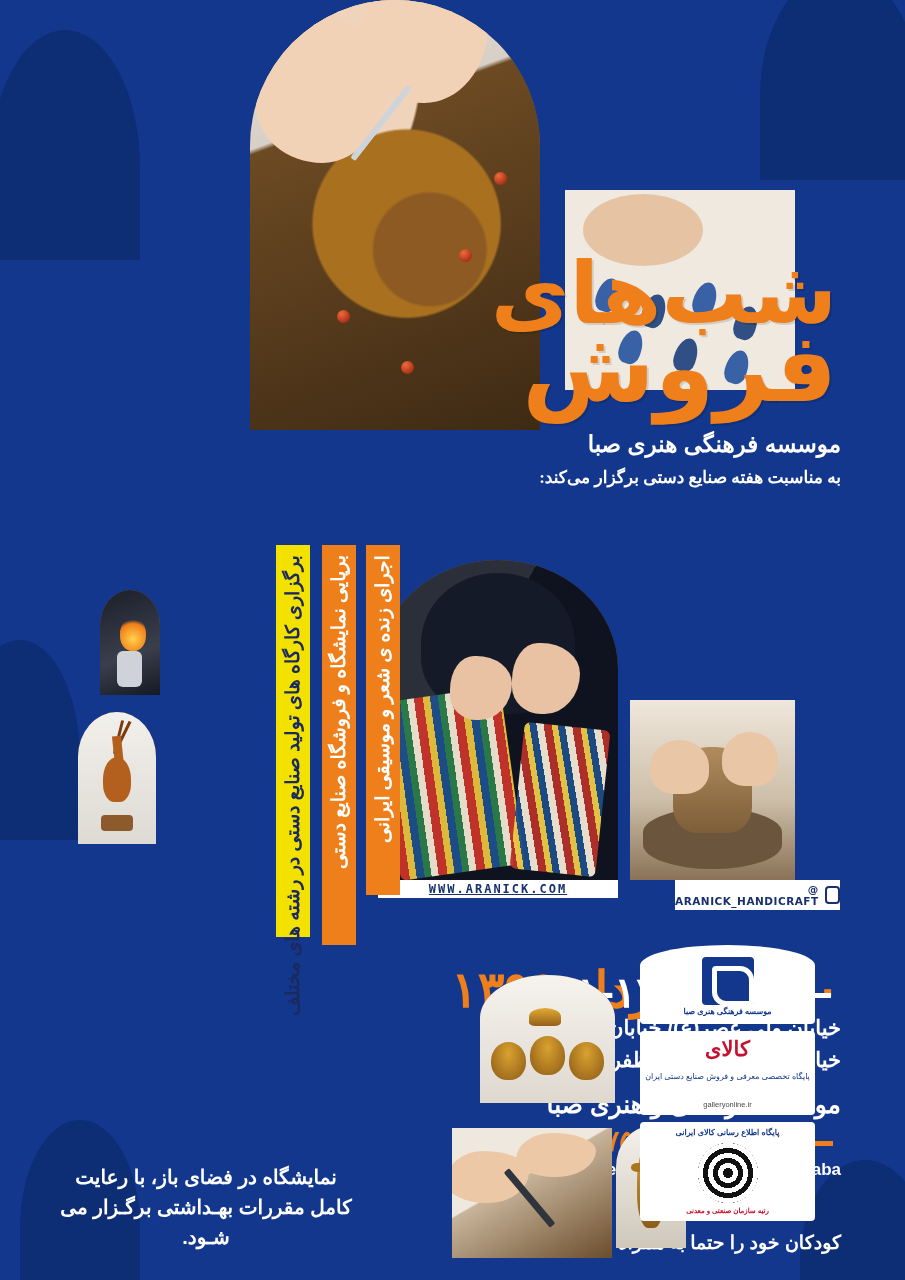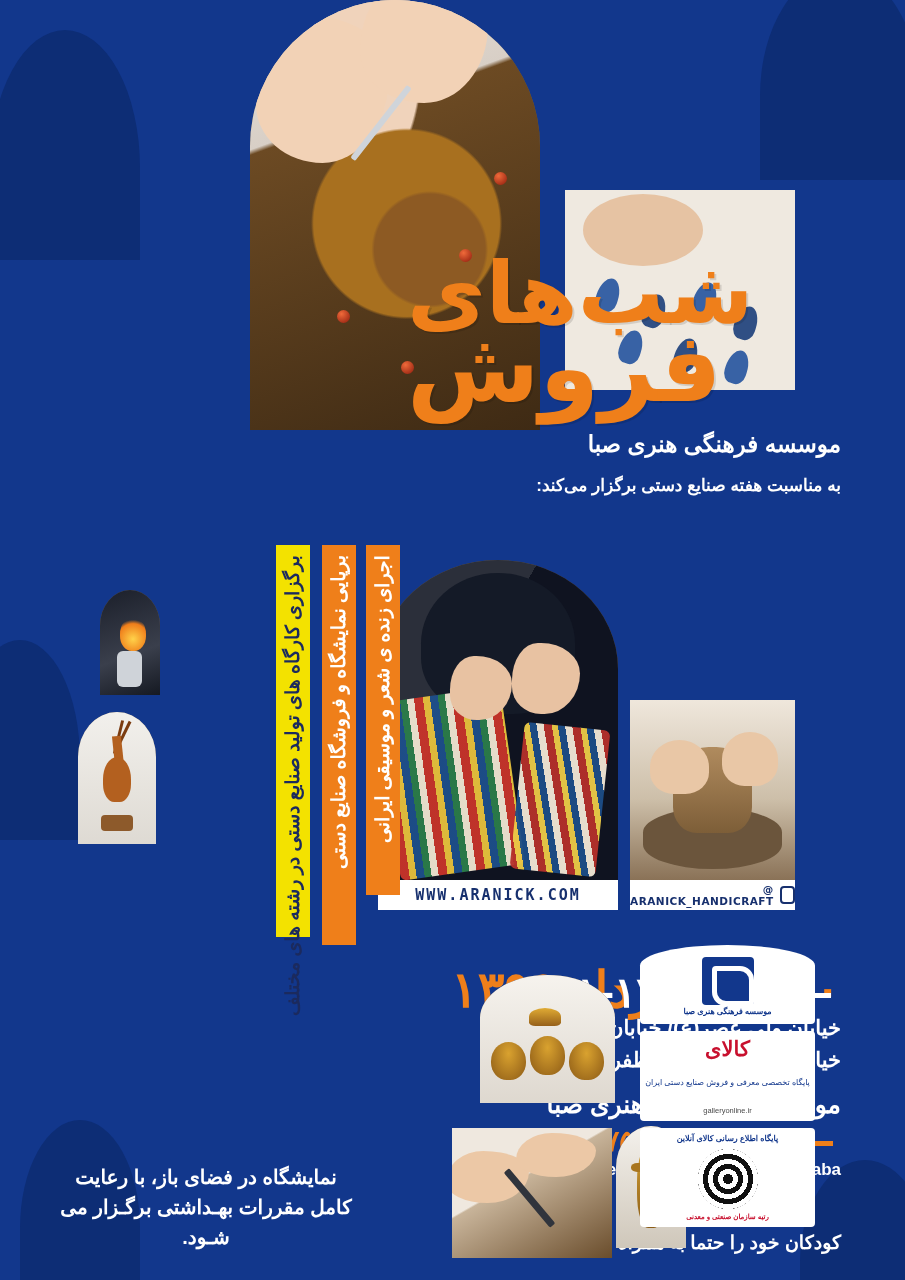--- a/index.html
+++ b/index.html
@@ -77,44 +77,44 @@
   .ph-tool .inner{background:linear-gradient(150deg,#efe8df 0 40%,#c8b49a 41%,#6a4d2c 100%);}
   .ph-tool .h{position:absolute;background:#ecc8a6;border-radius:45% 55% 50% 50%/60% 40% 60% 40%;}
   .ph-tool .t{position:absolute;background:#30343c;transform:rotate(-40deg);border-radius:2px;}
 
   
   .ph-ewer .inner{background:linear-gradient(180deg,#f4f1ec,#cfc7ba);}
   .ph-ewer .vessel{position:absolute;left:30%;top:14%;width:40%;height:70%;background:linear-gradient(180deg,#d9a536,#8a5c17);border-radius:45% 45% 40% 40%;}
   .ph-ewer .spout{position:absolute;left:22%;top:30%;width:22%;height:8%;background:#a9761f;border-radius:40%;}
 
   
-  .title-wrap{position:absolute;right:68px;top:258px;width:430px;text-align:left;direction:rtl;}
+  .title-wrap{position:absolute;right:68px;top:258px;width:430px;text-align:right;direction:rtl;}
   .title-line{color:#ef7f1a;font-weight:bold;font-family:"DejaVu Sans",sans-serif;
     line-height:.82;letter-spacing:-2px;text-shadow:2px 2px 0 rgba(0,0,0,.12);}
   .t1{font-size:86px;}
   .t2{font-size:86px;}
   .t3{font-size:96px;}
 
   .org{position:absolute;right:0;top:0;color:#fff;direction:rtl;text-align:right;font-weight:bold;}
   .org-1{font-size:23px;line-height:1.45;}
-  .org-2{font-size:17px;margin-top:14px;}
+  .org-2{font-size:17px;margin-top:6px;font-family:Liberation Serif, serif;}
 
   
   .features{position:absolute;left:150px;top:545px;width:250px;height:400px;}
   .feat{position:absolute;writing-mode:vertical-rl;text-orientation:mixed;
     transform:rotate(180deg);color:#fff;background:#ef7f1a;font-weight:bold;font-size:19px;
     padding:10px 6px;white-space:nowrap;direction:rtl;}
   .feat.yellow{background:#f3e200;color:#1b2a5e;}
 
   .url-bar{position:absolute;background:#fff;color:#17306e;font-weight:bold;
     font-family:"DejaVu Sans Mono",monospace;letter-spacing:2px;display:flex;
     align-items:center;justify-content:center;}
   .ig-bar{position:absolute;background:#fff;color:#17306e;font-weight:bold;
     font-size:10.5px;font-family:"DejaVu Sans",sans-serif;display:flex;
-    align-items:center;justify-content:center;gap:6px;letter-spacing:.5px;}
+    align-items:center;justify-content:center;gap:6px;letter-spacing:.5px;margin-left:45px;}
 
   .date{position:absolute;right:64px;top:961px;color:#ef7f1a;font-weight:bold;
     font-size:50px;direction:rtl;text-align:right;letter-spacing:-1px;}
   .time{position:absolute;right:64px;top:968px;color:#fff;font-weight:bold;
     font-size:42px;direction:rtl;text-align:right;}
   .time .dash{display:inline-block;width:46px;height:5px;background:#fff;
     vertical-align:middle;margin-right:10px;}
 
   .addr{position:absolute;right:64px;top:1012px;width:420px;color:#fff;
     direction:rtl;text-align:right;font-weight:bold;font-size:21px;line-height:1.5;}
@@ -142,21 +142,21 @@
   .logo-col{position:absolute;left:640px;top:945px;width:175px;}
   .logo-card{background:#fff;border-radius:4px;margin-bottom:7px;padding:6px 4px;
     text-align:center;}
   .logo-card.arch{border-top-left-radius:50% 26%;border-top-right-radius:50% 26%;}
   .saba-mark{width:52px;height:48px;margin:6px auto 2px;background:#12378c;
     border-radius:4px;position:relative;}
   .saba-mark::after{content:"";position:absolute;left:10px;top:9px;width:32px;height:30px;
     border:5px solid #fff;border-radius:4px 14px 4px 14px;}
   .logo-cap{font-size:8px;color:#12378c;font-weight:bold;direction:rtl;line-height:1.35;}
   .aranick{color:#c8102e;font-weight:bold;font-size:21px;direction:rtl;letter-spacing:-1px;}
-  .aranick-sub{font-size:8px;color:#12378c;direction:rtl;line-height:1.4;margin-top:16px;}
+  .aranick-sub{font-size:8px;color:#12378c;direction:rtl;line-height:1.4;margin-top:10px;}
   .aranick-site{font-size:7.5px;color:#4a4a4a;direction:ltr;margin-top:18px;}
   .spiral{width:60px;height:60px;margin:4px auto;border-radius:50%;
     background:
       repeating-radial-gradient(circle at 50% 50%, #111 0 5px, #fff 5px 10px);
   }
   .spiral-cap{font-size:7px;color:#c8102e;direction:rtl;font-weight:bold;}
 </style>
 </head>
 <body>
 
@@ -222,21 +222,21 @@
 
   <div class="photo ph-pottery" style="left:630px;top:700px;width:165px;height:180px;">
     <div class="inner">
       <div class="wheel"></div>
       <div class="clay"></div>
       <div class="handc" style="left:12%;top:22%;width:36%;height:30%;"></div>
       <div class="handc" style="left:56%;top:18%;width:34%;height:30%;"></div>
     </div>
   </div>
 
-  <div class="url-bar" style="left:378px;top:880px;width:240px;height:30px;font-size:15px;">
+  <div class="url-bar" style="left:378px;top:880px;width:240px;height:18px;font-size:12px;text-decoration:underline;">
     <span>WWW.ARANICK.COM</span>
   </div>
 
   <div class="ig-bar" style="left:630px;top:880px;width:165px;height:30px;">
     <span class="ico" style="width:14px;height:14px;border:2px solid #17306e;border-radius:4px;position:relative;display:inline-block;"></span>
     <span>@ ARANICK_HANDICRAFT</span>
   </div>
 
   <div class="title-wrap">
     <div class="title-line t1">شب‌های</div>
@@ -306,19 +306,19 @@
     <div class="logo-card arch">
       <div class="saba-mark"></div>
       <div class="logo-cap">موسسه فرهنگی هنری صبا</div>
     </div>
     <div class="logo-card">
       <div class="aranick">کالای</div>
       <div class="aranick-sub">پایگاه تخصصی معرفی و فروش صنایع دستی ایران</div>
       <div class="aranick-site">galleryonline.ir</div>
     </div>
     <div class="logo-card">
-      <div class="logo-cap">پایگاه اطلاع رسانی کالای آنلاین</div>
+      <div class="logo-cap">پایگاه اطلاع رسانی کالای ایرانی</div>
       <div class="spiral"></div>
       <div class="spiral-cap">رتبه سازمان صنعتی و معدنی</div>
     </div>
   </div>
 
 </div>
 
 </body></html>

